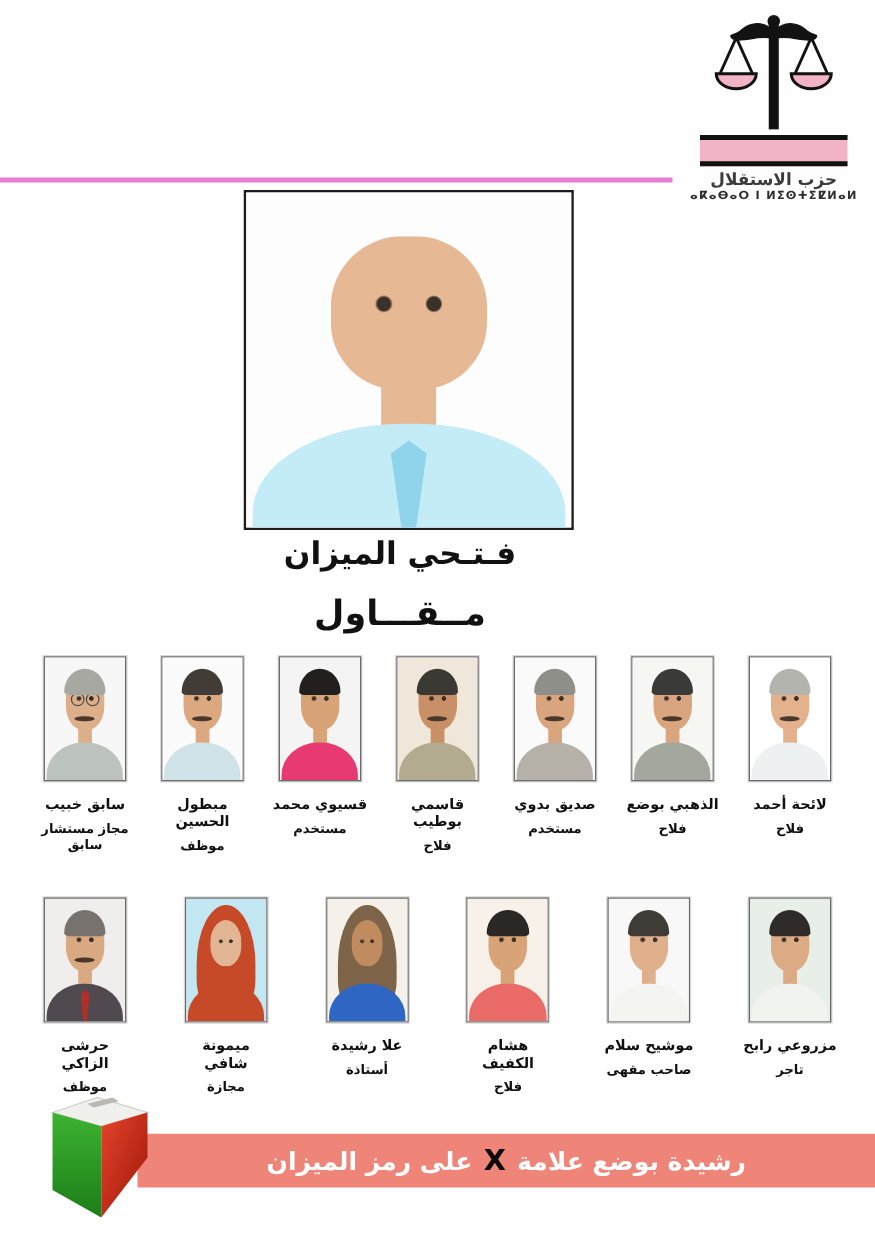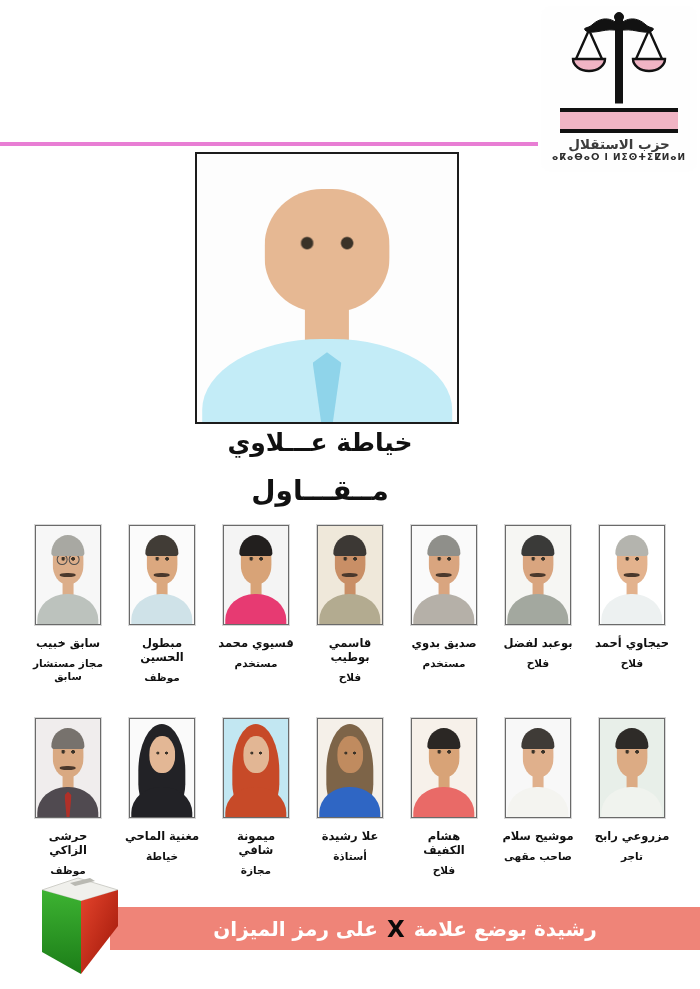--- a/index.html
+++ b/index.html
@@ -82,50 +82,50 @@
   </div>
 
   <div class="lead-photo">
       <div class="avatar" style="background: rgb(253, 253, 253);">
         <div class="av-neck" style="background: rgb(230, 184, 147);"></div>
         <div class="av-head" style="background-color: rgb(230, 184, 147);"></div>
         <div class="av-body" style="background: rgb(195, 236, 247);"></div>
         <div class="av-tie" style="background: rgb(143, 212, 234);"></div>
       </div>
     </div>
-  <div class="lead-name">خياطة عـــلاوي</div>
+  <div class="lead-name">فـتـحي الميزان</div>
   <div class="lead-job">مــقـــاول</div>
 
   <div class="crow" id="row1">
       <div class="cand">
         <div class="cphoto">
           <div class="avatar" style="background: rgb(255, 255, 255);">
             <div class="av-neck" style="background: rgb(227, 178, 141);"></div>
             <div class="av-head" style="background-color: rgb(227, 178, 141);">
               <div class="av-mustache"></div>
             </div>
             <div class="av-hair" style="background: rgb(180, 180, 174);"></div>
             <div class="av-body" style="background: rgb(237, 241, 241);"></div>
           </div>
         </div>
-        <div class="cname">حيجاوي أحمد</div>
+        <div class="cname">لائحة أحمد</div>
         <div class="cjob">فلاح</div>
       </div>
       <div class="cand">
         <div class="cphoto">
           <div class="avatar" style="background: rgb(246, 246, 243);">
             <div class="av-neck" style="background: rgb(217, 165, 127);"></div>
             <div class="av-head" style="background-color: rgb(217, 165, 127);">
               <div class="av-mustache"></div>
             </div>
             <div class="av-hair" style="background: rgb(58, 58, 56);"></div>
             <div class="av-body" style="background: rgb(163, 168, 159);"></div>
           </div>
         </div>
-        <div class="cname">بوعبد لفضل</div>
+        <div class="cname">الذهبي بوضع</div>
         <div class="cjob">فلاح</div>
       </div>
       <div class="cand">
         <div class="cphoto">
           <div class="avatar" style="background: rgb(250, 250, 250);">
             <div class="av-neck" style="background: rgb(217, 165, 127);"></div>
             <div class="av-head" style="background-color: rgb(217, 165, 127);">
               <div class="av-mustache"></div>
             </div>
             <div class="av-hair" style="background: rgb(143, 143, 138);"></div>
@@ -243,31 +243,20 @@
       <div class="cand">
         <div class="cphoto">
           <div class="avatar" style="background: rgb(194, 231, 242);">
             <div class="av-scarf" style="background: rgb(199, 74, 40);"></div>
             <div class="av-face" style="background-color: rgb(226, 182, 148);"></div>
             <div class="av-body" style="background: rgb(199, 74, 40);"></div>
           </div>
         </div>
         <div class="cname">ميمونة شافي</div>
         <div class="cjob">مجازة</div>
-      </div>
-      <div class="cand">
-        <div class="cphoto">
-          <div class="avatar" style="background: rgb(250, 250, 250);">
-            <div class="av-scarf" style="background: rgb(34, 34, 38);"></div>
-            <div class="av-face" style="background-color: rgb(227, 183, 149);"></div>
-            <div class="av-body" style="background: rgb(34, 34, 38);"></div>
-          </div>
-        </div>
-        <div class="cname">مغنية الماحي</div>
-        <div class="cjob">خياطة</div>
       </div>
       <div class="cand">
         <div class="cphoto">
           <div class="avatar" style="background: rgb(240, 237, 237);">
             <div class="av-neck" style="background: rgb(217, 169, 130);"></div>
             <div class="av-head" style="background-color: rgb(217, 169, 130);">
               <div class="av-mustache"></div>
             </div>
             <div class="av-hair" style="background: rgb(119, 114, 109);"></div>
             <div class="av-body" style="background: rgb(80, 74, 80);"></div>

